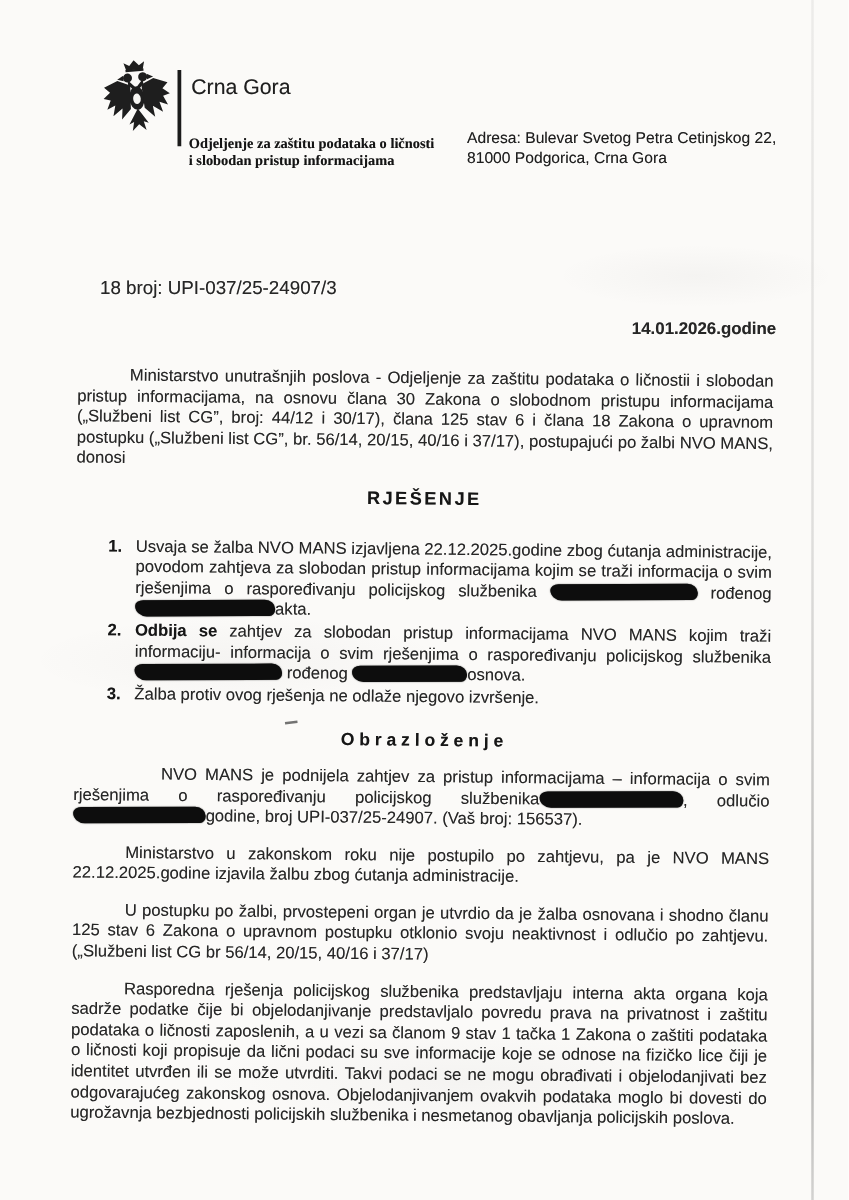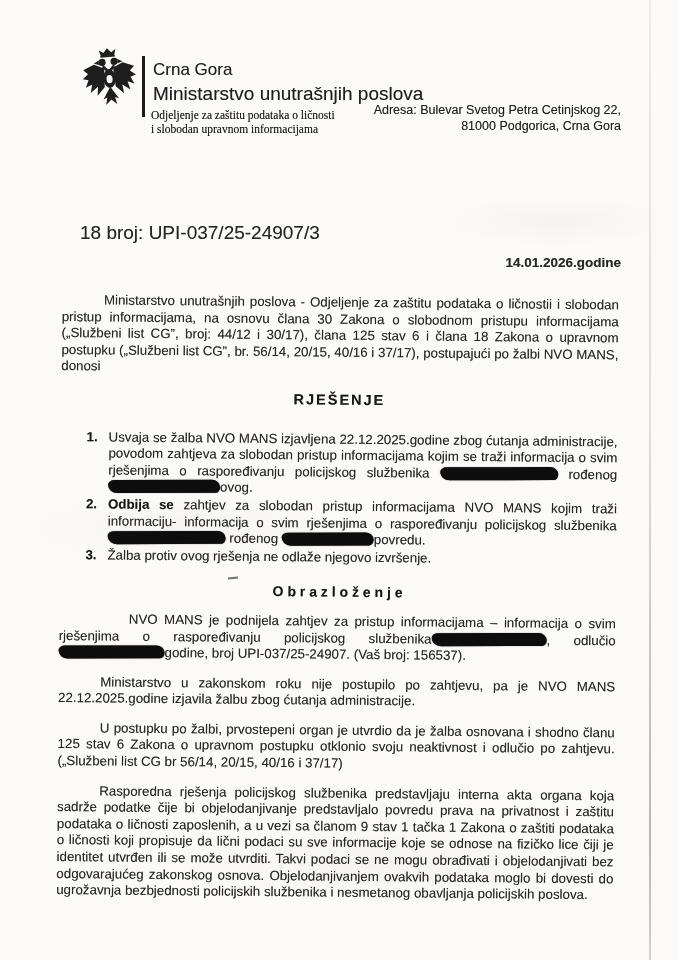--- a/index.html
+++ b/index.html
@@ -14,29 +14,29 @@
     color:#262626;
     text-shadow:0 0 0.5px rgba(45,45,45,0.45);
   }
   
   .coat { position:absolute; left:82px; top:48px; width:56px; height:72px; transform:rotate(-5deg); }
   .hdr-divider { position:absolute; left:142px; top:56px; width:2.5px; height:61px; background:#1b1b1b; }
   .org-country { position:absolute; left:153px; top:60px; font-size:17px; color:#1e1e1e; }
   .org-ministry { position:absolute; left:153px; top:83px; font-size:19px; color:#1e1e1e; }
   .org-dept {
     position:absolute; left:151px; top:109px; width:260px;
-    font-family:"Liberation Serif", serif; font-weight:400; font-size:11.5px;
+    font-family:"Liberation Serif", serif; font-weight:700; font-size:11.5px;
     line-height:13.5px; color:#141414;
   }
   .contact {
-    position:absolute; right:58px; top:103px; text-align:right;
+    position:absolute; right:58px; top:103px; text-align:left;
     font-size:12.5px; line-height:15.8px; color:#1d1d1d;margin-left:40px;
   }
   
-  .ref-number { position:absolute; left:80px; top:222px; font-size:19px; }
+  .ref-number { position:absolute; left:80px; top:222px; font-size:15px; }
   .doc-date { position:absolute; right:58px; top:255px; font-size:13.5px;font-weight:bold; }
   
   .doc-body {
     position:absolute; left:62px; top:292px; width:557px;
     transform:rotate(0.55deg); transform-origin:0 0;
     font-size:13.3px; line-height:16.6px;
   }
   .doc-body p { margin:0; text-align:justify; }
   .intro { text-indent:42px; }
   .h-decision { text-align:center; font-weight:700; font-size:14.5px; letter-spacing:2px; margin:14px 0 23px; color:#161616; }
@@ -82,48 +82,47 @@
         <ellipse cx="50" cy="55" rx="11" ry="17"></ellipse>
         <path d="M42 36 L24 28 L4 36 L12 44 L2 52 L12 55 L6 68 L18 63 L14 78 L28 68 L26 84 L40 70 Z"></path>
         <path d="M58 36 L76 28 L96 36 L88 44 L98 52 L88 55 L94 68 L82 63 L86 78 L72 68 L74 84 L60 70 Z"></path>
         <path d="M50 70 L36 92 L43 89 L40 102 L50 93 L60 102 L57 89 L64 92 Z"></path>
       </g>
       <ellipse cx="50" cy="56" rx="5.5" ry="7.5" fill="#f6f5f2"></ellipse>
     </svg>
   </div>
   <div class="hdr-divider"></div>
   <div class="org-country">Crna Gora</div>
-  <div class="org-ministry">Ministarstvo unutrašnjih poslova</div>
   <div class="org-dept">
     <div>Odjeljenje za zaštitu podataka o ličnosti</div>
-    <div>i slobodan upravnom informacijama</div>
+    <div>i slobodan pristup informacijama</div>
   </div>
 
   <div class="contact">
     <div>Adresa: Bulevar Svetog Petra Cetinjskog 22,</div>
     <div>81000 Podgorica, Crna Gora</div>
   </div>
 
   <div class="ref-number">18 broj: UPI-037/25-24907/3</div>
   <div class="doc-date">14.01.2026.godine</div>
 
   <div class="doc-body">
 
     <p class="intro">Ministarstvo unutrašnjih poslova - Odjeljenje za zaštitu podataka o ličnostii i slobodan pristup informacijama, na osnovu člana 30 Zakona o slobodnom pristupu informacijama („Službeni list CG”, broj: 44/12 i 30/17), člana 125 stav 6 i člana 18 Zakona o upravnom postupku („Službeni list CG”, br. 56/14, 20/15, 40/16 i 37/17), postupajući po žalbi NVO MANS, donosi</p>
 
     <div class="h-decision">RJEŠENJE</div>
 
     <div class="dlist">
       <div class="li">
         <span class="num">1.</span>
-        <span class="txt"><span>Usvaja se žalba NVO MANS izjavljena 22.12.2025.godine zbog ćutanja administracije, povodom zahtjeva za slobodan pristup informacijama kojim se traži informacija o svim rješenjima o raspoređivanju policijskog službenika</span> <span class="redact r1"></span> <span>rođenog</span> <span class="redact r2"></span><span>ovog.</span></span>
+        <span class="txt"><span>Usvaja se žalba NVO MANS izjavljena 22.12.2025.godine zbog ćutanja administracije, povodom zahtjeva za slobodan pristup informacijama kojim se traži informacija o svim rješenjima o raspoređivanju policijskog službenika</span> <span class="redact r1"></span> <span>rođenog</span> <span class="redact r2"></span><span>akta.</span></span>
       </div>
       <div class="li">
         <span class="num">2.</span>
-        <span class="txt"><span class="b">Odbija se</span> <span>zahtjev za slobodan pristup informacijama NVO MANS kojim traži informaciju- informacija o svim rješenjima o raspoređivanju policijskog službenika</span><span class="redact r3"></span> <span>rođenog</span> <span class="redact r4"></span><span>povredu.</span></span>
+        <span class="txt"><span class="b">Odbija se</span> <span>zahtjev za slobodan pristup informacijama NVO MANS kojim traži informaciju- informacija o svim rješenjima o raspoređivanju policijskog službenika</span><span class="redact r3"></span> <span>rođenog</span> <span class="redact r4"></span><span>osnova.</span></span>
       </div>
       <div class="li">
         <span class="num">3.</span>
         <span class="txt">Žalba protiv ovog rješenja ne odlaže njegovo izvršenje.</span>
       </div>
     </div>
 
     <div class="h-expl">O b r a z l o ž e n j e</div>
 
     <p class="p1"><span>NVO MANS je podnijela zahtjev za pristup informacijama – informacija o svim rješenjima o raspoređivanju policijskog službenika</span><span class="redact r5"></span><span>, odlučio</span><span class="redact r6"></span><span>godine, broj UPI-037/25-24907. (Vaš broj: 156537).</span></p>

